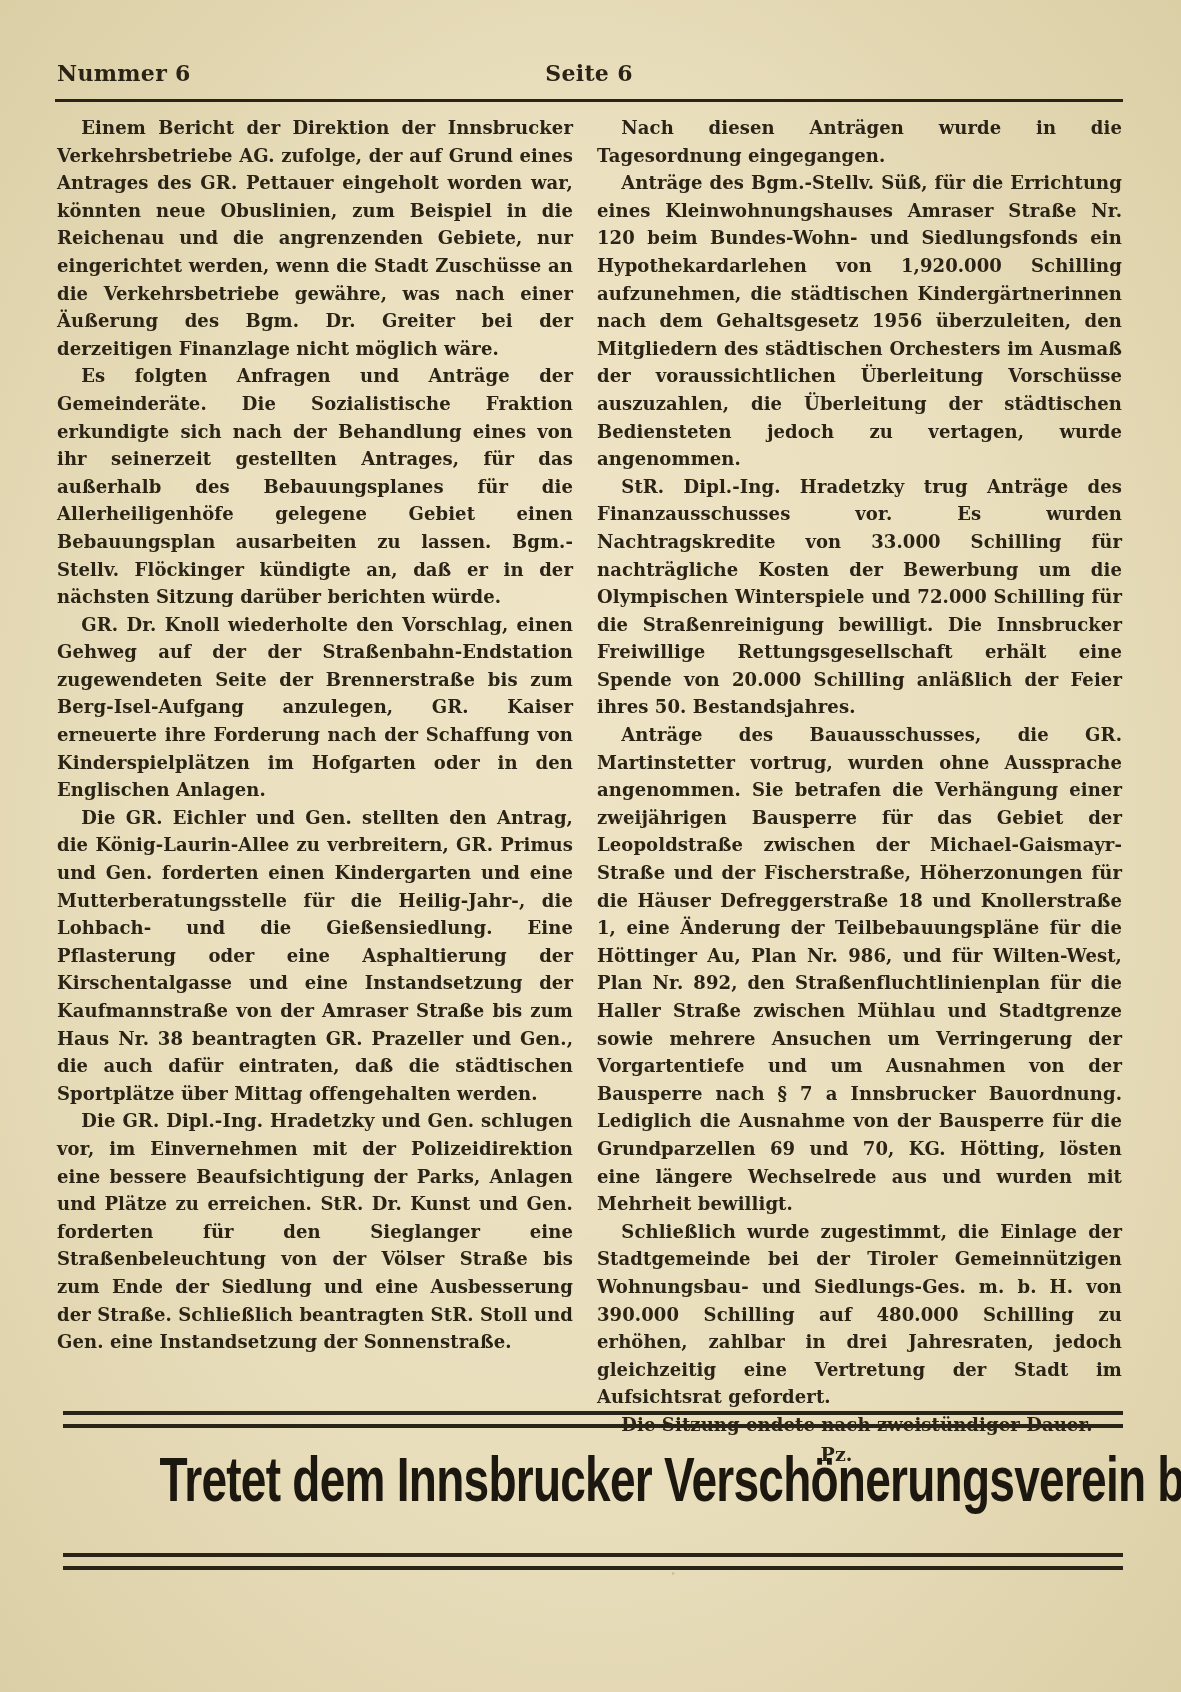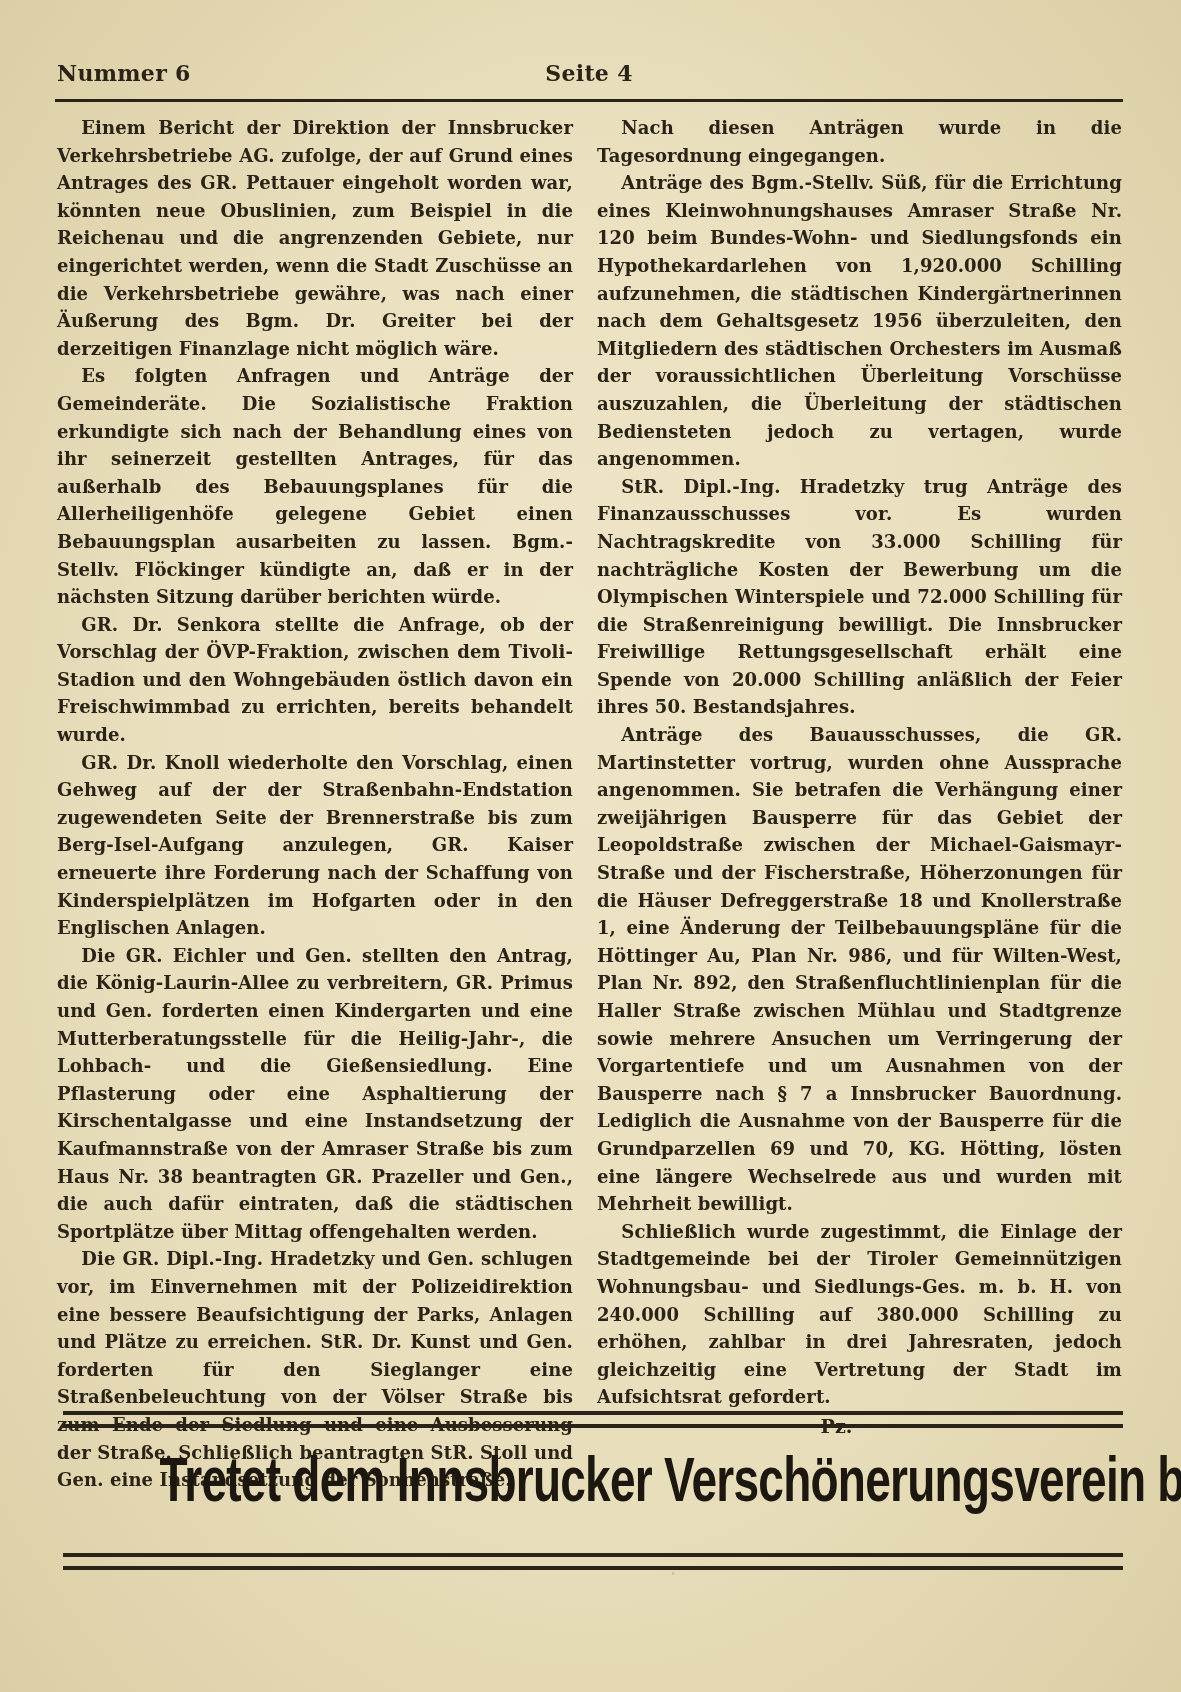--- a/index.html
+++ b/index.html
@@ -85,40 +85,40 @@
     letter-spacing:-1px;
   }
 </style>
 </head>
 <body>
 
 <div class="page">
 
   <div class="header">
     <span class="left">Nummer 6</span>
-    <span class="right">Seite 4</span>
+    <span class="right">Seite 6</span>
   </div>
   <div class="header-rule"></div>
 
   <div class="columns">
     <div class="col col-left">
         <p class="para">Einem Bericht der Direktion der Innsbrucker Verkehrsbetriebe AG. zufolge, der auf Grund eines Antrages des GR. Pettauer eingeholt worden war, könnten neue Obuslinien, zum Beispiel in die Reichenau und die angrenzenden Gebiete, nur eingerichtet werden, wenn die Stadt Zuschüsse an die Verkehrsbetriebe gewähre, was nach einer Äußerung des Bgm. Dr. Greiter bei der derzeitigen Finanzlage nicht möglich wäre.</p>
         <p class="para">Es folgten Anfragen und Anträge der Gemeinderäte. Die Sozialistische Fraktion erkundigte sich nach der Behandlung eines von ihr seinerzeit gestellten Antrages, für das außerhalb des Bebauungsplanes für die Allerheiligenhöfe gelegene Gebiet einen Bebauungsplan ausarbeiten zu lassen. Bgm.-Stellv. Flöckinger kündigte an, daß er in der nächsten Sitzung darüber berichten würde.</p>
-        <p class="para">GR. Dr. Senkora stellte die Anfrage, ob der Vorschlag der ÖVP-Fraktion, zwischen dem Tivoli-Stadion und den Wohngebäuden östlich davon ein Freischwimmbad zu errichten, bereits behandelt wurde.</p>
         <p class="para">GR. Dr. Knoll wiederholte den Vorschlag, einen Gehweg auf der der Straßenbahn-Endstation zugewendeten Seite der Brennerstraße bis zum Berg-Isel-Aufgang anzulegen, GR. Kaiser erneuerte ihre Forderung nach der Schaffung von Kinderspielplätzen im Hofgarten oder in den Englischen Anlagen.</p>
         <p class="para">Die GR. Eichler und Gen. stellten den Antrag, die König-Laurin-Allee zu verbreitern, GR. Primus und Gen. forderten einen Kindergarten und eine Mutterberatungsstelle für die Heilig-Jahr-, die Lohbach- und die Gießensiedlung. Eine Pflasterung oder eine Asphaltierung der Kirschentalgasse und eine Instandsetzung der Kaufmannstraße von der Amraser Straße bis zum Haus Nr. 38 beantragten GR. Prazeller und Gen., die auch dafür eintraten, daß die städtischen Sportplätze über Mittag offengehalten werden.</p>
         <p class="para">Die GR. Dipl.-Ing. Hradetzky und Gen. schlugen vor, im Einvernehmen mit der Polizeidirektion eine bessere Beaufsichtigung der Parks, Anlagen und Plätze zu erreichen. StR. Dr. Kunst und Gen. forderten für den Sieglanger eine Straßenbeleuchtung von der Völser Straße bis zum Ende der Siedlung und eine Ausbesserung der Straße. Schließlich beantragten StR. Stoll und Gen. eine Instandsetzung der Sonnenstraße.</p>
       </div>
     <div class="col col-right">
       <div>
           <p class="para">Nach diesen Anträgen wurde in die Tagesordnung eingegangen.</p>
           <p class="para">Anträge des Bgm.-Stellv. Süß, für die Errichtung eines Kleinwohnungshauses Amraser Straße Nr. 120 beim Bundes-Wohn- und Siedlungsfonds ein Hypothekardarlehen von 1,920.000 Schilling aufzunehmen, die städtischen Kindergärtnerinnen nach dem Gehaltsgesetz 1956 überzuleiten, den Mitgliedern des städtischen Orchesters im Ausmaß der voraussichtlichen Überleitung Vorschüsse auszuzahlen, die Überleitung der städtischen Bediensteten jedoch zu vertagen, wurde angenommen.</p>
           <p class="para">StR. Dipl.-Ing. Hradetzky trug Anträge des Finanzausschusses vor. Es wurden Nachtragskredite von 33.000 Schilling für nachträgliche Kosten der Bewerbung um die Olympischen Winterspiele und 72.000 Schilling für die Straßenreinigung bewilligt. Die Innsbrucker Freiwillige Rettungsgesellschaft erhält eine Spende von 20.000 Schilling anläßlich der Feier ihres 50. Bestandsjahres.</p>
           <p class="para">Anträge des Bauausschusses, die GR. Martinstetter vortrug, wurden ohne Aussprache angenommen. Sie betrafen die Verhängung einer zweijährigen Bausperre für das Gebiet der Leopoldstraße zwischen der Michael-Gaismayr-Straße und der Fischerstraße, Höherzonungen für die Häuser Defreggerstraße 18 und Knollerstraße 1, eine Änderung der Teilbebauungspläne für die Höttinger Au, Plan Nr. 986, und für Wilten-West, Plan Nr. 892, den Straßenfluchtlinienplan für die Haller Straße zwischen Mühlau und Stadtgrenze sowie mehrere Ansuchen um Verringerung der Vorgartentiefe und um Ausnahmen von der Bausperre nach § 7 a Innsbrucker Bauordnung. Lediglich die Ausnahme von der Bausperre für die Grundparzellen 69 und 70, KG. Hötting, lösten eine längere Wechselrede aus und wurden mit Mehrheit bewilligt.</p>
-          <p class="para">Schließlich wurde zugestimmt, die Einlage der Stadtgemeinde bei der Tiroler Gemeinnützigen Wohnungsbau- und Siedlungs-Ges. m. b. H. von 240.000 Schilling auf 380.000 Schilling zu erhöhen, zahlbar in drei Jahresraten, jedoch gleichzeitig eine Vertretung der Stadt im Aufsichtsrat gefordert.</p>
+          <p class="para">Schließlich wurde zugestimmt, die Einlage der Stadtgemeinde bei der Tiroler Gemeinnützigen Wohnungsbau- und Siedlungs-Ges. m. b. H. von 390.000 Schilling auf 480.000 Schilling zu erhöhen, zahlbar in drei Jahresraten, jedoch gleichzeitig eine Vertretung der Stadt im Aufsichtsrat gefordert.</p>
+          <p class="para">Die Sitzung endete nach zweistündiger Dauer.</p>
         </div>
       <p class="signature">Pz.</p>
     </div>
   </div>
 
   <div class="double-rule top"></div>
   <div class="banner">Tretet dem Innsbrucker Verschönerungsverein bei!</div>
   <div class="double-rule bottom"></div>
 
 </div>

